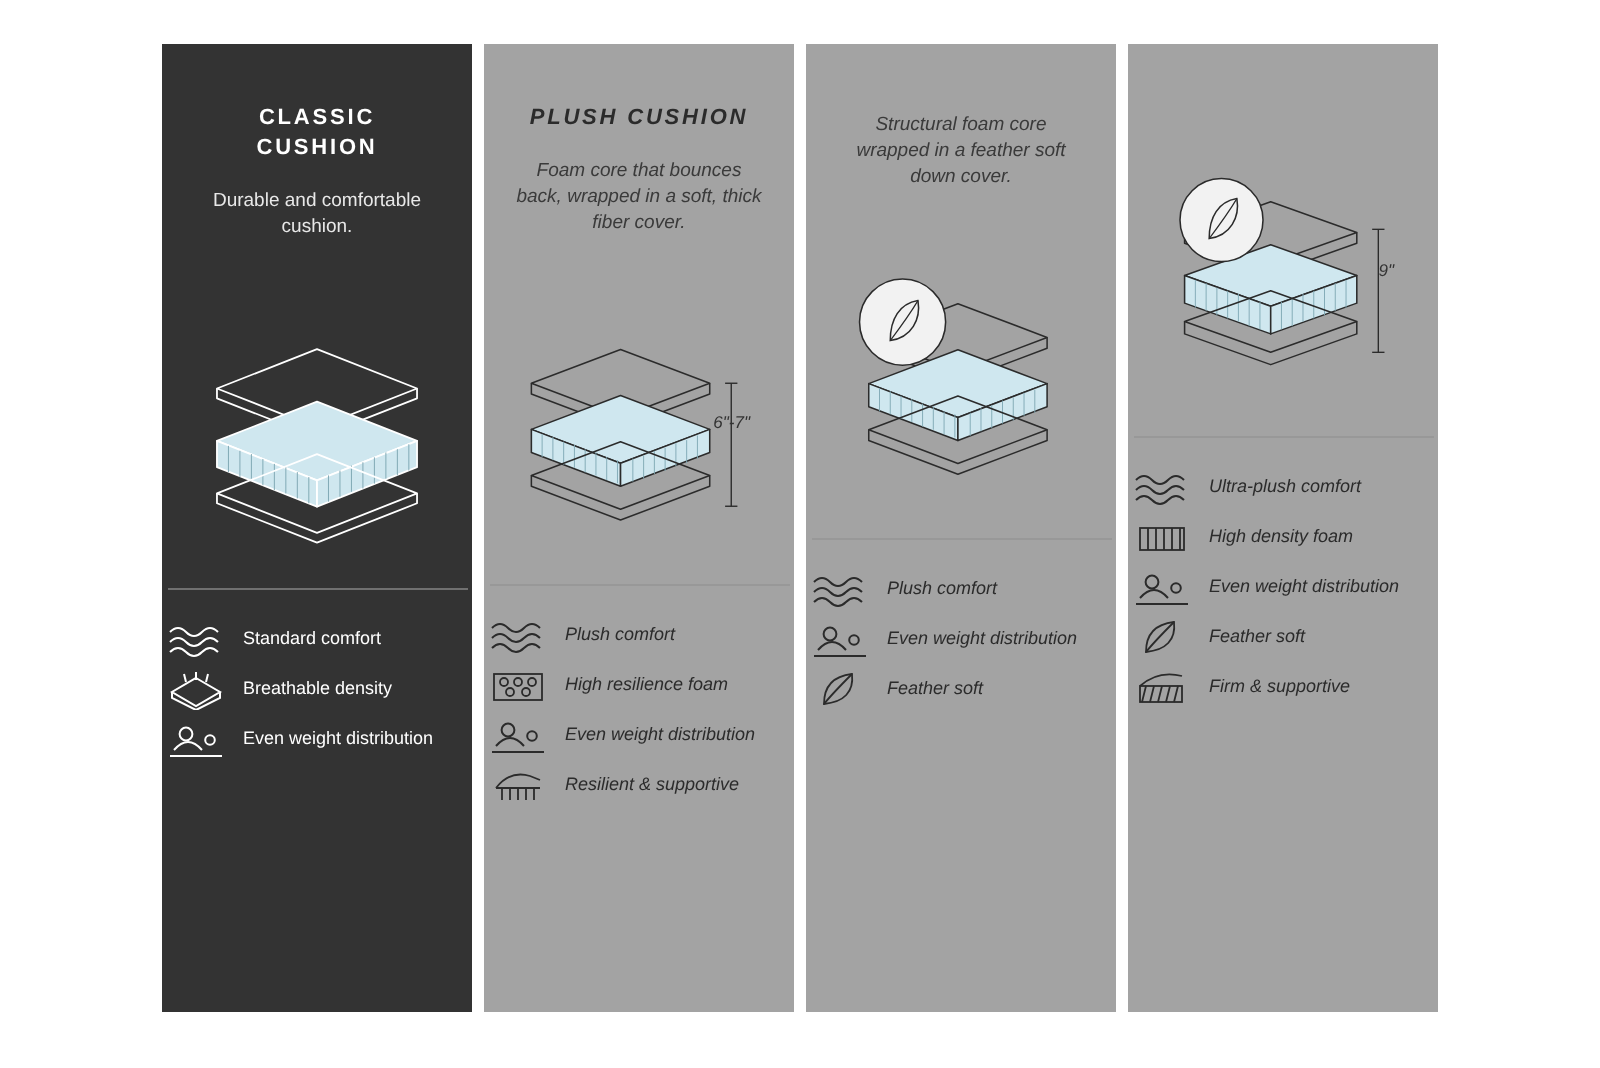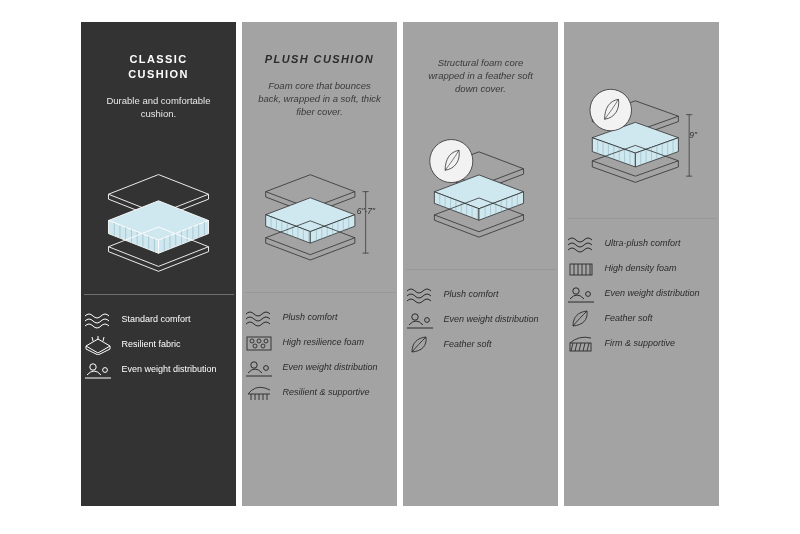--- a/index.html
+++ b/index.html
@@ -181,21 +181,21 @@
       <div class="feature">
         <span class="ficon">
           <svg width="28" height="20" viewBox="0 0 28 20">
             <g fill="none" stroke="#ffffff" stroke-width="1">
               <polygon points="14,4 26,11 14,18 2,11"></polygon>
               <path d="M2,11 L2,14 L14,20 L26,14 L26,11"></path>
               <path d="M8,2 L9,6 M14,1 L14,5 M20,2 L19,6"></path>
             </g>
           </svg>
         </span>
-        <span class="flabel">Resilient fabric</span>
+        <span class="flabel">Breathable density</span>
       </div>
       <div class="feature">
         <span class="ficon">
           <svg width="28" height="20" viewBox="0 0 28 20">
             <g fill="none" stroke="#ffffff" stroke-width="1">
               <circle cx="9" cy="7" r="3.2"></circle>
               <path d="M3,15 Q10,7 17,15"></path>
               <circle cx="21" cy="10" r="2.4"></circle>
               <path d="M1,18 L27,18"></path>
             </g>

